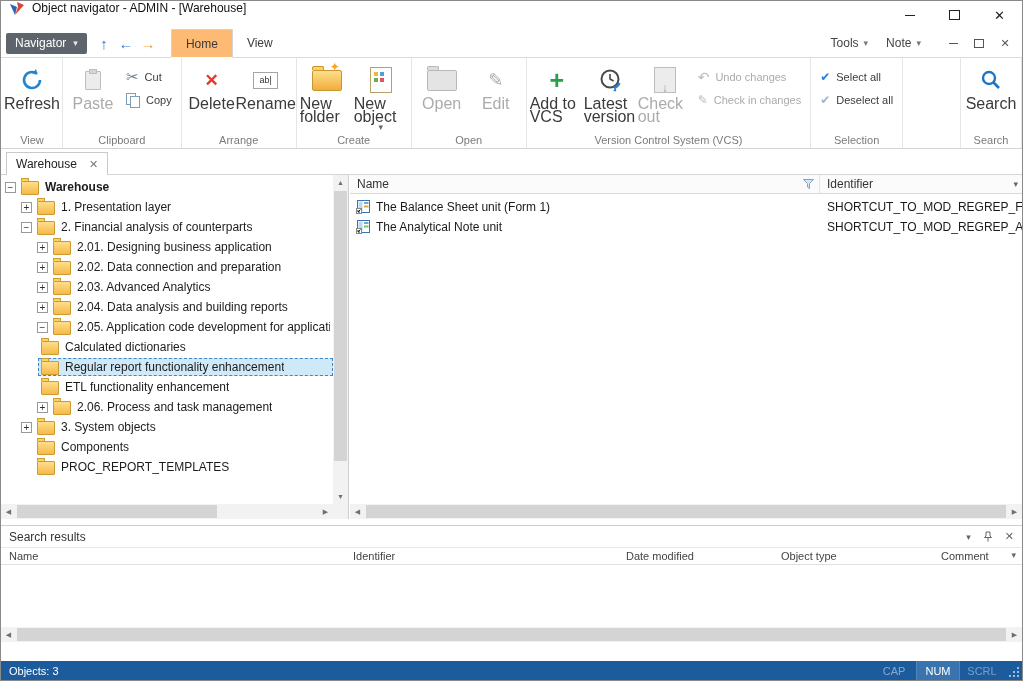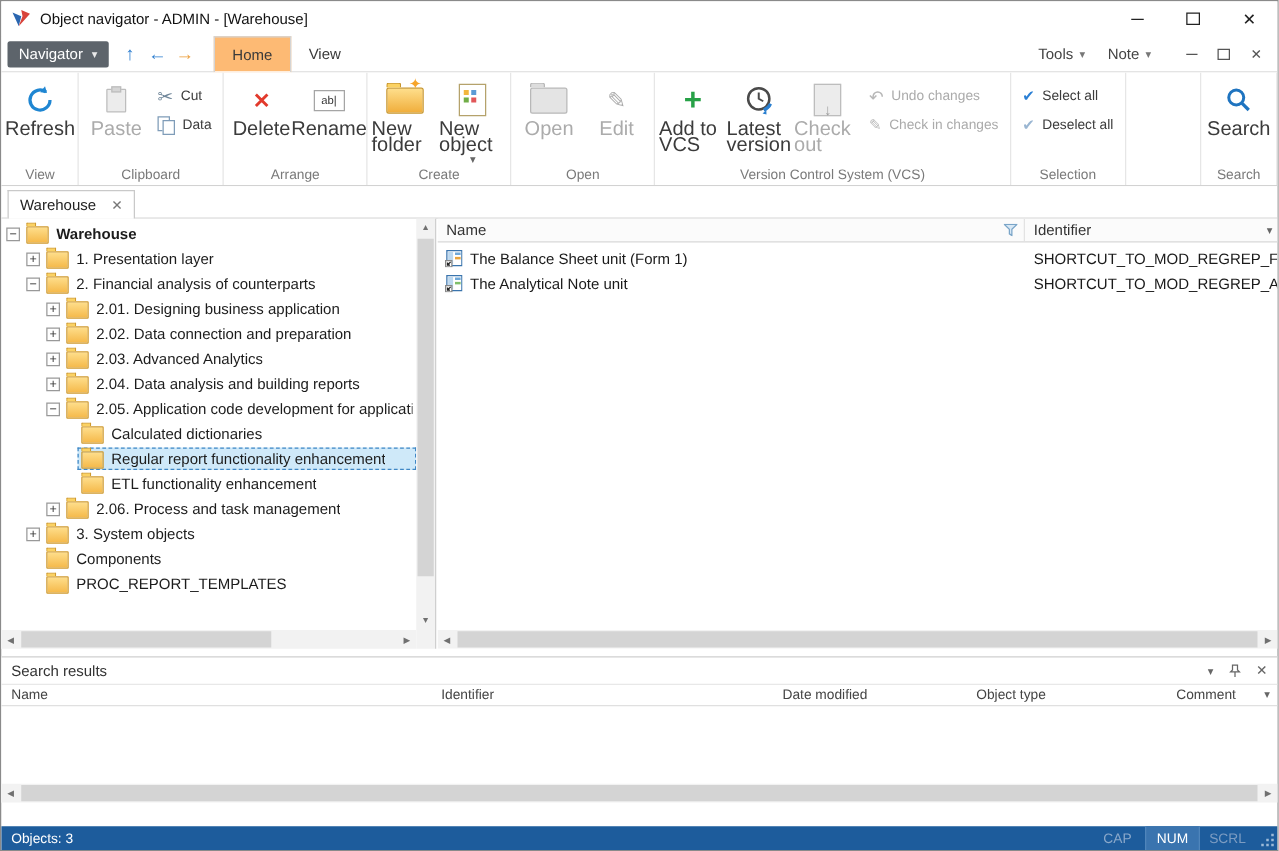--- a/index.html
+++ b/index.html
@@ -1,20 +1,20 @@
 <!DOCTYPE html>
 <html><head>
 <meta charset="utf-8">
 <style>
   html,body{margin:0;padding:0;background:#fff}
   .window{position:relative;width:1023px;height:681px;box-sizing:border-box;border:1px solid #8a8a8a;
           background:#fff;font-family:"Liberation Sans",sans-serif;font-size:12px;color:#222;overflow:hidden}
 
   
-  .titlebar{position:absolute;top:0;left:0;right:0;height:28px;display:flex;align-items:center;background:#fff}
+  .titlebar{position:absolute;top:0;left:0;right:0;height:28px;display:flex;background:#fff}
   .app-logo{margin-left:8px;width:16px;height:16px;flex:none}
   .title-text{margin-left:7px;color:#111}
   .win-controls{margin-left:auto;display:flex;height:100%}
   .wbtn{width:45px;height:100%;display:flex;align-items:center;justify-content:center;color:#222}
   .ic-minline{width:10px;height:1px;background:#222}
   .ic-maxbox{width:9px;height:8px;border:1px solid #222}
   .wbtn .glyph{font-size:13px;line-height:1}
 
   
   .menubar{position:absolute;top:28px;left:0;right:0;height:29px;display:flex;align-items:center;
@@ -90,21 +90,21 @@
   .tabbar{position:absolute;top:148px;left:0;right:0;height:26px;background:#fff;border-bottom:1px solid #d6d6d6;box-sizing:border-box}
   .doc-tab{position:absolute;left:5px;top:3px;height:23px;display:flex;align-items:center;gap:12px;padding:0 9px;
            background:#fff;border:1px solid #c9c9c9;border-bottom:none;box-sizing:border-box}
   .doc-tab .x{color:#777;font-size:11px}
 
   
   .main{position:absolute;top:174px;left:0;right:0;height:344px}
   .tree-panel{position:absolute;left:0;top:0;bottom:0;width:348px;border-right:1px solid #cfcfcf;box-sizing:border-box;background:#fff}
   .tree-view{position:absolute;left:0;top:0;right:15px;bottom:15px;overflow:hidden;padding-top:2px}
   .trow{height:20px;display:flex;align-items:center;white-space:nowrap}
-  .p0{padding-left:4px}.p1{padding-left:20px}.p2{padding-left:36px}.p3{padding-left:48px}
+  .p0{padding-left:4px}.p1{padding-left:20px}.p2{padding-left:36px}.p3{padding-left:24px}
   .exp{flex:none;width:9px;height:9px;border:1px solid #999;background:#fff;font-size:10px;line-height:7px;
        display:flex;align-items:center;justify-content:center;color:#333;box-sizing:content-box}
   .exp.sp{border-color:transparent;background:transparent}
   .row-body{display:flex;align-items:center;min-width:0;flex:1;height:18px;padding:0 3px;margin-left:2px}
   .folder{flex:none;position:relative;width:16px;height:12px;background:linear-gradient(180deg,#fede8b,#f5b94a);
           border:1px solid #cf9a2f;border-radius:1px;margin-top:1px}
   .folder::before{content:"";position:absolute;top:-4px;left:-1px;width:6px;height:2px;background:#fbd263;
           border:1px solid #cf9a2f;border-bottom:none;border-radius:1px 1px 0 0}
   .tlabel{margin-left:6px;overflow:hidden;color:#1c1c1c}
   .trow.bold .tlabel{font-weight:bold}
@@ -247,21 +247,21 @@
           </span>
         <span class="lb">Paste</span>
       </div>
       <div class="sb-col">
         <div class="sb">
           <span class="glyph-cut">✂</span>
           <span>Cut</span>
         </div>
         <div class="sb">
           <span class="ic-copy"></span>
-          <span>Data</span>
+          <span>Copy</span>
         </div>
       </div>
       <span class="glabel">Clipboard</span>
     </div>
 
     <div class="rgroup">
       <div class="bb">
         <span class="ic">
             <span class="glyph-del">✕</span>
           </span>

